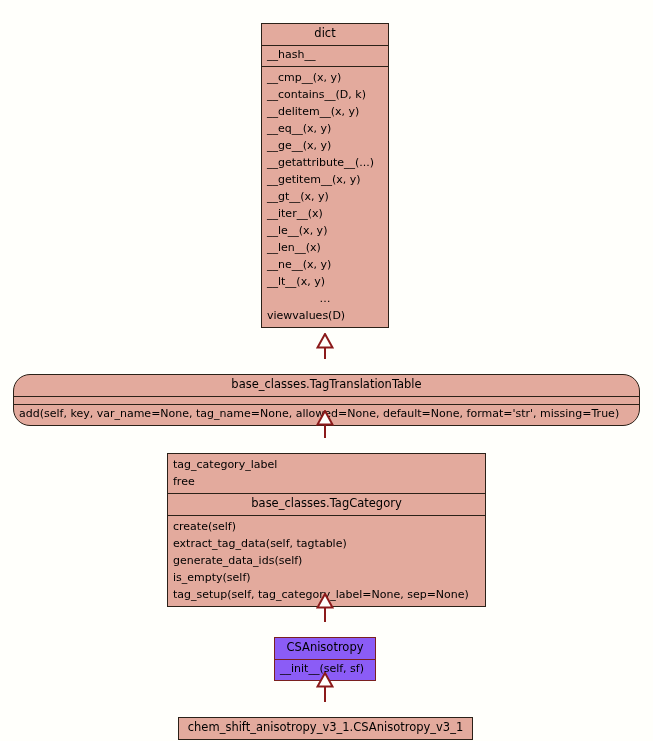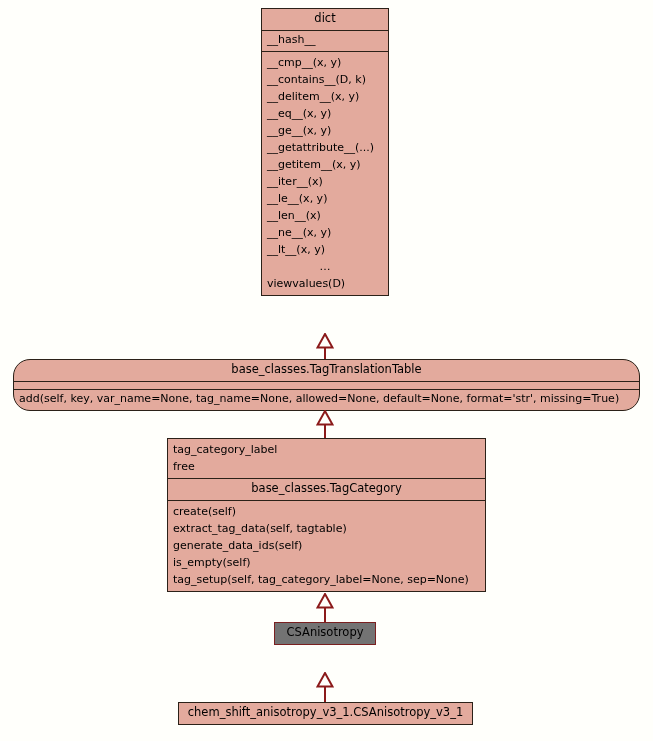--- a/index.html
+++ b/index.html
@@ -24,23 +24,24 @@
 
   
   .uml-class {
     position: absolute;
     box-sizing: border-box;
     border: 1.5px solid #2b2118;
     background: #e3aa9d;
     font-size: 11px;
     color: #000000;
     line-height: 1.0;
+    margin-top: 15px;
   }
   .uml-class.light {
-    background: #737373;
+    background: #8b5cf6;
     border: 1.5px solid #7a2020;
   }
 
   .compartment {
     box-sizing: border-box;
     padding: 0;
   }
   .compartment + .compartment {
     border-top: 1.5px solid #2b2118;
   }
@@ -104,20 +105,21 @@
     </div>
     <div class="compartment">
       <div class="member-list">
         <div class="member">__cmp__(x, y)</div>
         <div class="member">__contains__(D, k)</div>
         <div class="member">__delitem__(x, y)</div>
         <div class="member">__eq__(x, y)</div>
         <div class="member">__ge__(x, y)</div>
         <div class="member">__getattribute__(...)</div>
         <div class="member">__getitem__(x, y)</div>
+        <div class="member">__gt__(x, y)</div>
         <div class="member">__iter__(x)</div>
         <div class="member">__le__(x, y)</div>
         <div class="member">__len__(x)</div>
         <div class="member">__ne__(x, y)</div>
         <div class="member">__lt__(x, y)</div>
         <div class="member ellipsis">…</div>
         <div class="member">viewvalues(D)</div>
       </div>
     </div>
   </div>
@@ -177,20 +179,23 @@
       <svg width="18" height="16" viewBox="0 0 18 16">
         <polygon points="9,1 16.5,14.5 1.5,14.5" fill="#fffffb" stroke="#8b1a1a" stroke-width="2"></polygon>
       </svg>
     </div>
   </div>
 
   <div class="uml-class light" id="box-csanisotropy" style="left:274px; top:622px; width:102px;">
     <div class="compartment">
       <div class="class-name">CSAnisotropy</div>
     </div>
+    <div class="compartment">
+      <div class="member single">__init__(self, sf)</div>
+    </div>
   </div>
 
   <div class="edge">
     <div class="edge-line" style="left:324px; top:686px; height:16px;"></div>
     <div class="edge-arrow" style="left:316px; top:672px;">
       <svg width="18" height="16" viewBox="0 0 18 16">
         <polygon points="9,1 16.5,14.5 1.5,14.5" fill="#fffffb" stroke="#8b1a1a" stroke-width="2"></polygon>
       </svg>
     </div>
   </div>

